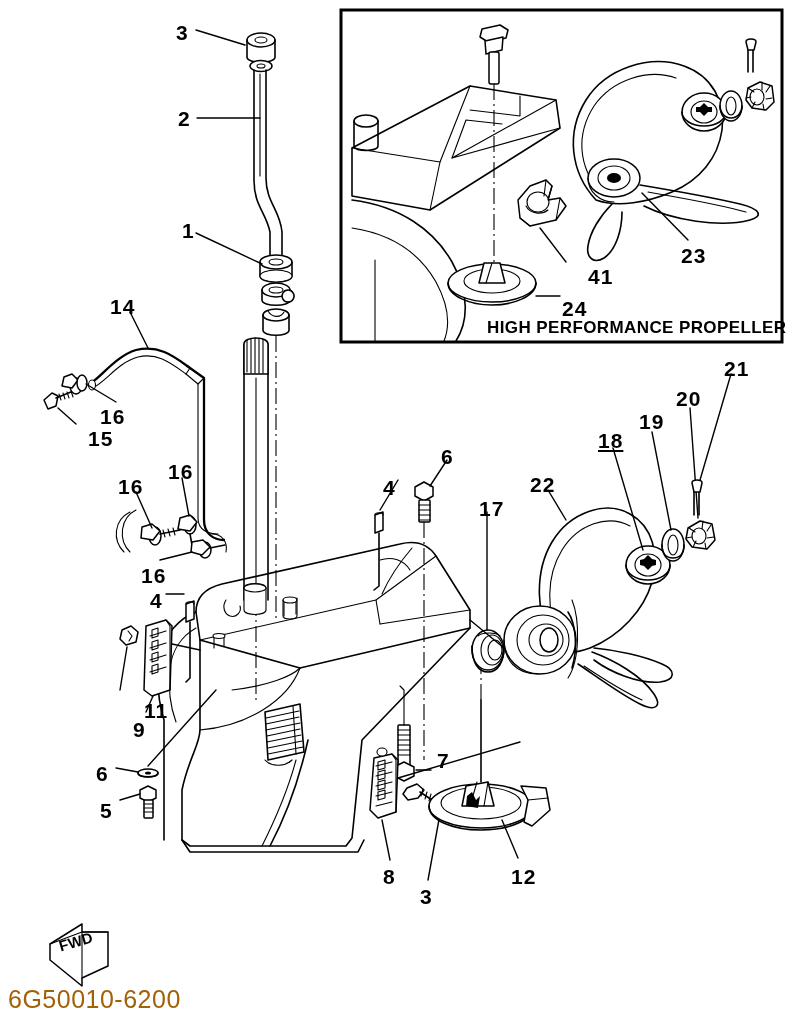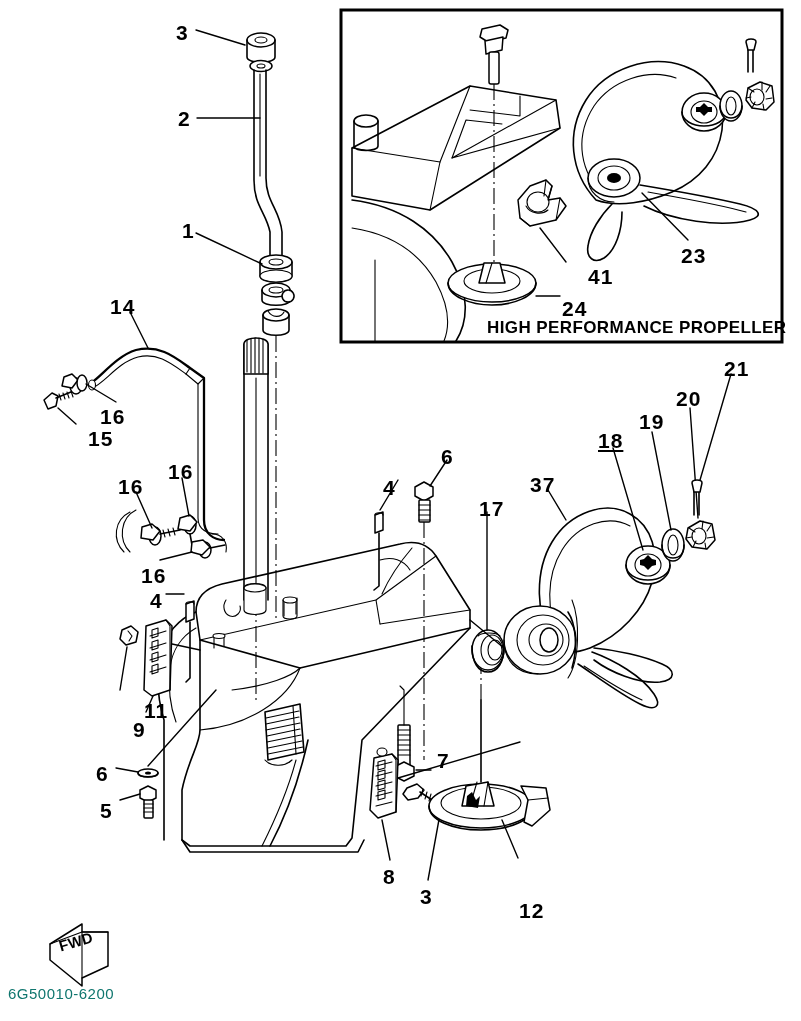--- a/index.html
+++ b/index.html
@@ -41,23 +41,23 @@
     font-size: 17px;
     letter-spacing: 0.4px;
     color: #000000;
     white-space: nowrap;
   }
   #part-number {
     position: absolute;
     left: 8px;
     top: 985px;
     font-family: "Liberation Sans", sans-serif;
-    font-size: 15px;
+    font-size: 25px;
     letter-spacing: 0.5px;
-    color: #0f766e;
+    color: #a16207;
     white-space: nowrap;
   }
   #fwd-text {
     position: absolute;
     left: 57px;
     top: 938px;
     font-family: "Liberation Sans", sans-serif;
     font-weight: bold;
     font-size: 15px;
     color: #000000;
@@ -467,32 +467,32 @@
       <div class="callout" style="left: 176px; top: 22px;">3</div>
       <div class="callout" style="left: 383px; top: 477px;">4</div>
       <div class="callout" style="left: 150px; top: 590px;">4</div>
       <div class="callout" style="left: 100px; top: 800px;">5</div>
       <div class="callout" style="left: 96px; top: 763px;">6</div>
       <div class="callout" style="left: 437px; top: 750px;">7</div>
       <div class="callout" style="left: 383px; top: 866px;">8</div>
       <div class="callout" style="left: 133px; top: 719px;">9</div>
       <div class="callout" style="left: 420px; top: 886px;">3</div>
       <div class="callout" style="left: 100px; top: 700px; margin-left: 44px;">11</div>
-      <div class="callout" style="left: 511px; top: 900px; margin-left: 8px;">12</div>
+      <div class="callout" style="left: 511px; top: 866px;">12</div>
       <div class="callout" style="left: 441px; top: 446px;">6</div>
       <div class="callout" style="left: 110px; top: 296px; text-align: right;">14</div>
       <div class="callout" style="left: 63px; top: 428px; margin-left: 25px;">15</div>
       <div class="callout" style="left: 100px; top: 406px;">16</div>
       <div class="callout" style="left: 118px; top: 476px;">16</div>
       <div class="callout" style="left: 168px; top: 461px;">16</div>
       <div class="callout" style="left: 141px; top: 565px;">16</div>
       <div class="callout" style="left: 479px; top: 498px;">17</div>
       <div class="callout" style="left: 598px; top: 430px; text-decoration: underline;">18</div>
       <div class="callout" style="left: 639px; top: 411px;">19</div>
       <div class="callout" style="left: 676px; top: 388px;">20</div>
       <div class="callout" style="left: 724px; top: 358px;">21</div>
-      <div class="callout" style="left: 530px; top: 474px;">37</div>
+      <div class="callout" style="left: 530px; top: 474px;">22</div>
       <div class="callout" style="left: 681px; top: 245px;">23</div>
       <div class="callout" style="left: 562px; top: 298px;">24</div>
       <div class="callout" style="left: 588px; top: 266px;">41</div>
     </div>
 
 </div>
 
 </body></html>

